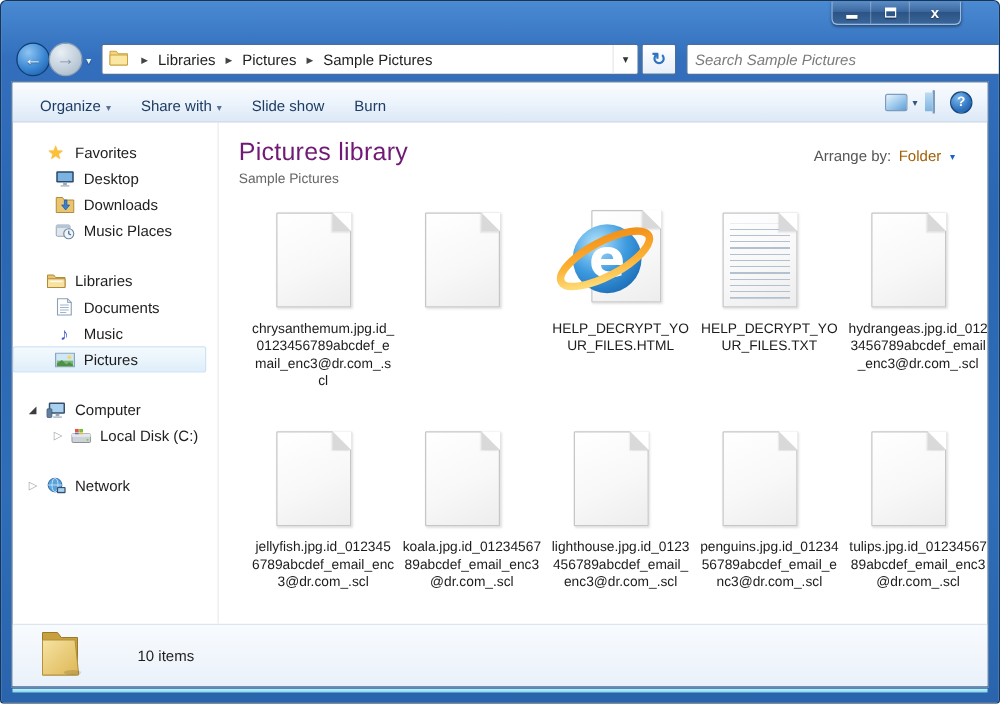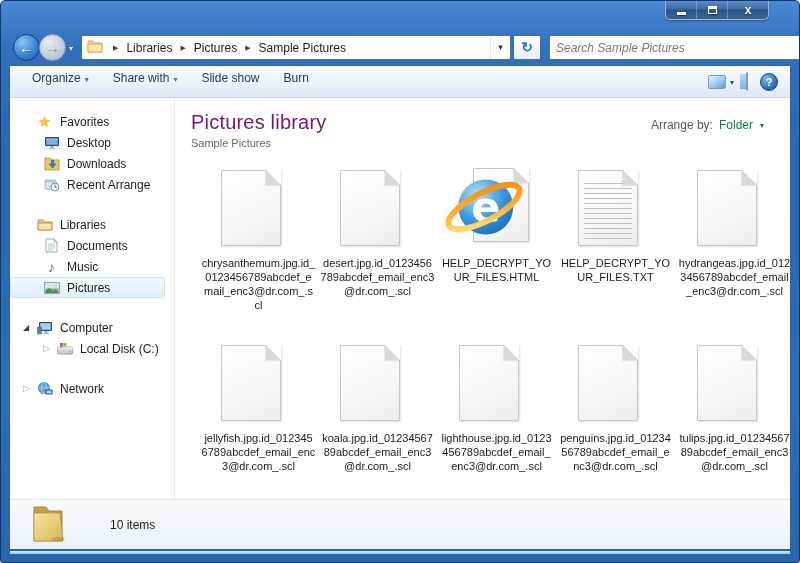--- a/index.html
+++ b/index.html
@@ -64,21 +64,21 @@
   .mag::before { content:""; position:absolute; left:3px; top:2px; width:8px; height:8px; border:2px solid #3b78c3; border-radius:50%; }
   .mag::after { content:""; position:absolute; left:11px; top:11px; width:5px; height:2px; background:#3b78c3; transform:rotate(45deg); }
 
   
   .app-body {
     position:absolute; left:8px; right:8px; top:64px; bottom:12px;
     background:#fff; border:1px solid #38618e; display:flex; flex-direction:column; overflow:hidden;
   }
   
   .toolbar {
-    height:32px; flex:none; display:flex; align-items:flex-start;
+    height:32px; flex:none; display:flex; align-items:flex-end;
     background:linear-gradient(180deg,#fafcfe 0%,#eef5fc 45%,#dde9f7 100%);
     border-bottom:1px solid #c8d5e5; padding:0 10px; position:relative;
   }
   .tool-item { font-size:12px; color:#1e3c64; padding:5px 12px; border-radius:2px; white-space:nowrap; }
   .tool-item .dd { font-size:8px; margin-left:4px; color:#5a7395; }
   .toolbar-right { position:absolute; right:12px; top:0; height:32px; display:flex; align-items:center; gap:12px; }
   .views-btn { display:flex; align-items:center; gap:4px; }
   .views-ic { width:18px; height:14px; border:1px solid #7e9cbd; border-radius:2px; background:linear-gradient(145deg,#e8f4fd 0%,#9cc8ec 55%,#5f9fd4 100%); }
   .views-dd { font-size:8px; color:#335579; }
   .preview-ic { width:17px; height:14px; border:1px solid #7e9cbd; background:#fff; position:relative; border-radius:1px; }
@@ -99,21 +99,21 @@
   .side-gap { height:19px; }
   .star-g { color:#fcc234; font-size:15px; text-shadow:0 0 1px #d99a22; }
   .music-g { color:#4053c8; font-size:14px; }
 
   
   .main { flex:1; position:relative; overflow:hidden; padding:13px 8px 0 16px; }
   .lib-title { font-size:20px; color:#701a75; font-weight:400; letter-spacing:0.2px; }
   .lib-sub { font-size:11px; color:#666; margin-top:3px; }
   .arrange { position:absolute; right:26px; top:20px; font-size:12px; display:flex; align-items:center; gap:6px; }
   .arrange-label { color:#555; }
-  .arrange-value { color:#15803d; }
+  .arrange-value { color:#a16207; }
   .arrange-dd { font-size:8px; color:#1b60c5; margin-left:1px; }
 
   .grid { margin-top:14px; display:grid; grid-template-columns:repeat(5,119px); grid-auto-rows:163px; row-gap:12px; justify-items:center; }
   .cell { width:119px; display:flex; flex-direction:column; align-items:center; }
   .icon-box { height:90px; width:100%; display:flex; align-items:center; justify-content:center; position:relative; }
   .fname { width:114px; text-align:center; font-size:11px; line-height:14px; word-break:break-all; color:#1c1c1c; margin-top:3px;margin-left:16px; }
 
   
   .page { width:60px; height:76px; position:relative; background:linear-gradient(155deg,#ffffff 0%,#f8f8f8 55%,#ededed 100%); border:1px solid #c6c6c6; border-radius:1px; box-shadow:1px 1px 2px rgba(0,0,0,.12); }
   .page::before { content:""; position:absolute; top:-1px; right:-1px; border-style:solid; border-width:0 15px 15px 0; border-color:#fff #fff #d9d9d9 #d9d9d9; box-shadow:-1px 1px 1px rgba(0,0,0,.08); }
@@ -235,21 +235,21 @@
         </div>
         <div class="side-row child">
           <span class="sicon">
             <svg width="16" height="14" viewBox="0 0 16 14">
                 <rect x="1" y="2" width="11" height="9" rx="1" fill="#dfe6ee" stroke="#97a6b6" stroke-width="0.8"></rect>
                 <rect x="1" y="2" width="11" height="2.4" fill="#b6c5d6"></rect>
                 <circle cx="11" cy="9" r="4" fill="#eef4fa" stroke="#6d87a3" stroke-width="0.9"></circle>
                 <path d="M11 6.6 V9 l1.8 1" stroke="#4a6a8c" stroke-width="1" fill="none"></path>
               </svg>
           </span>
-          <span class="slabel">Recent Arrange</span>
+          <span class="slabel">Music Places</span>
         </div>
 
         <div class="side-gap"></div>
 
         <div class="side-row">
           <span class="tw"></span>
           <span class="sicon">
             <svg width="16" height="13" viewBox="0 0 16 13">
                 <path d="M1 2 h5 l1.5 2 H15 v8 H1 z" fill="#e9c573" stroke="#b08c36" stroke-width="0.8"></path>
                 <path d="M1 5 h14 v7 H1 z" fill="#f7e2a2" stroke="#b08c36" stroke-width="0.8"></path>
@@ -355,21 +355,20 @@
             <div class="icon-box">
                 <div class="page"></div>
               </div>
             <div class="fname">chrysanthemum.jpg.id_0123456789abcdef_email_enc3@dr.com_.scl</div>
           </div>
 
           <div class="cell">
             <div class="icon-box">
                 <div class="page"></div>
               </div>
-            <div class="fname">desert.jpg.id_0123456789abcdef_email_enc3@dr.com_.scl</div>
           </div>
 
           <div class="cell">
             <div class="icon-box">
               <div class="ie-wrap">
                 <div class="page"></div>
                 <svg class="ie-logo" width="86" height="86" viewBox="0 0 100 100">
                   <defs>
                     <radialGradient id="gB" cx="0.35" cy="0.28" r="0.95">
                       <stop offset="0%" stop-color="#b5e3fb"></stop>

